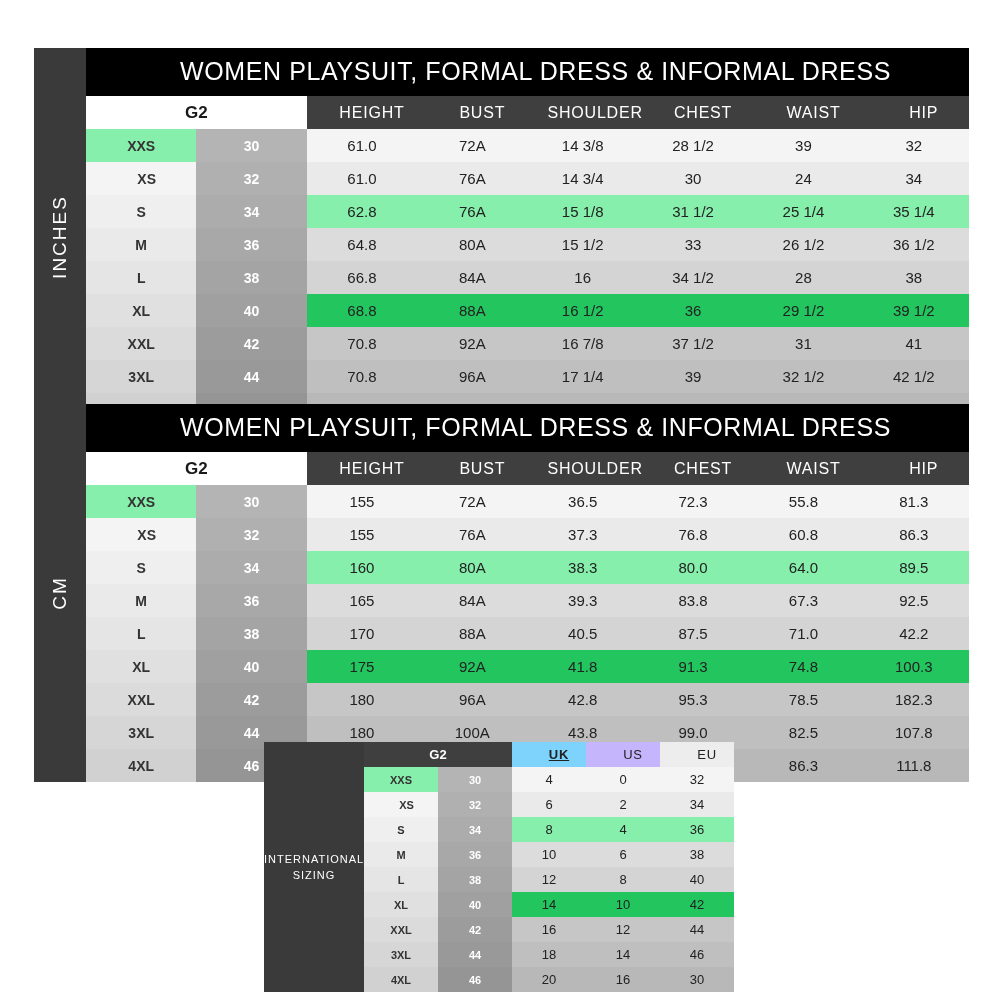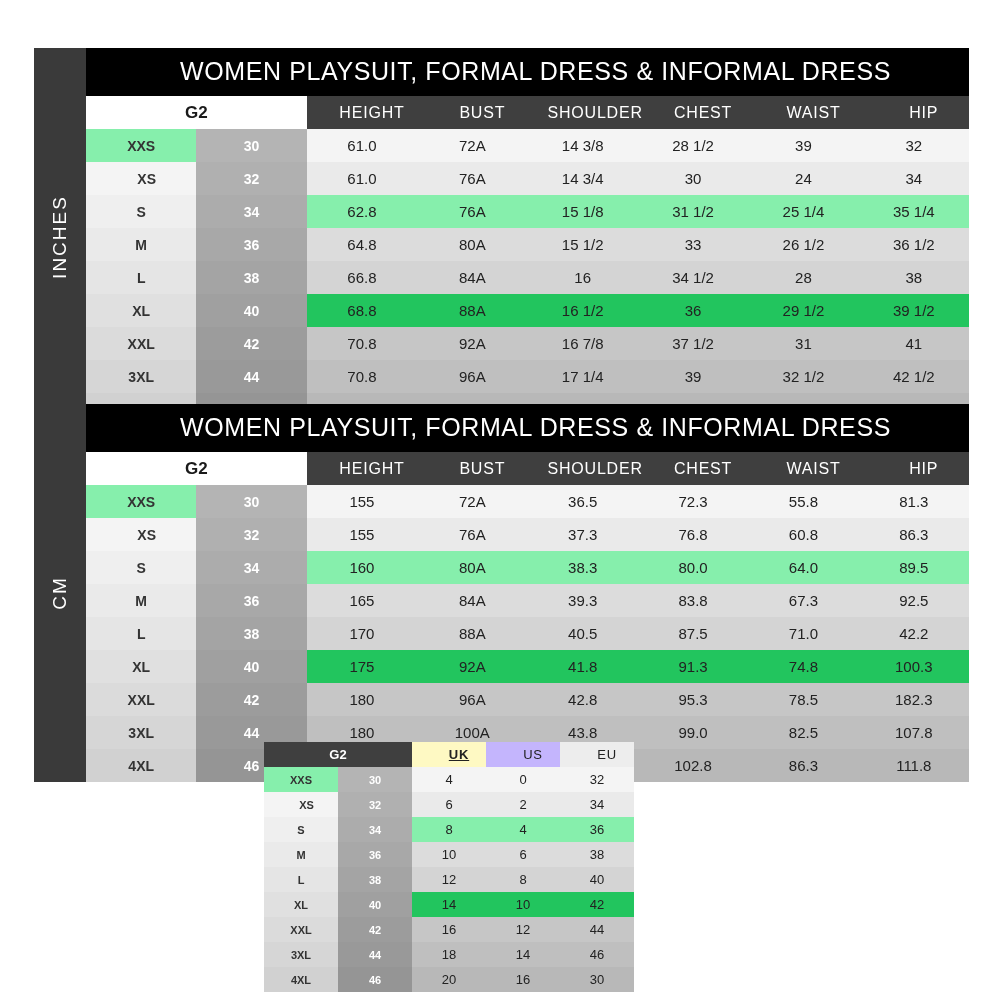--- a/index.html
+++ b/index.html
@@ -394,25 +394,26 @@
             <td class="d8">102.8</td>
             <td class="d8">86.3</td>
             <td class="d8">111.8</td>
           </tr>
         </tbody>
     </table>
   </div>
 </div>
 
 <div id="chart-intl">
+  <div class="intl-side">INTERNATIONAL SIZING</div>
   <table>
     <tbody>
         <tr>
           <td class="hdr-g2" colspan="2">G2</td>
-          <td class="hdr-cell" style="background: #fef9c3; color: rgb(34, 34, 34); font-weight: 700; text-decoration: underline;">UK</td>
+          <td class="hdr-cell" style="background: #7dd3fc; color: rgb(34, 34, 34); font-weight: 700; text-decoration: underline;">UK</td>
           <td class="hdr-cell" style="background: #c4b5fd; color: rgb(34, 34, 34); font-weight: 400;">US</td>
           <td class="hdr-cell" style="background: rgb(237, 237, 237); color: rgb(34, 34, 34); font-weight: 400;">EU</td>
         </tr>
         <tr>
           <td class="col-alpha a0">XXS</td>
           <td class="col-num n0">30</td>
           <td class="d0">4</td>
           <td class="d0">0</td>
           <td class="d0">32</td>
         </tr>

